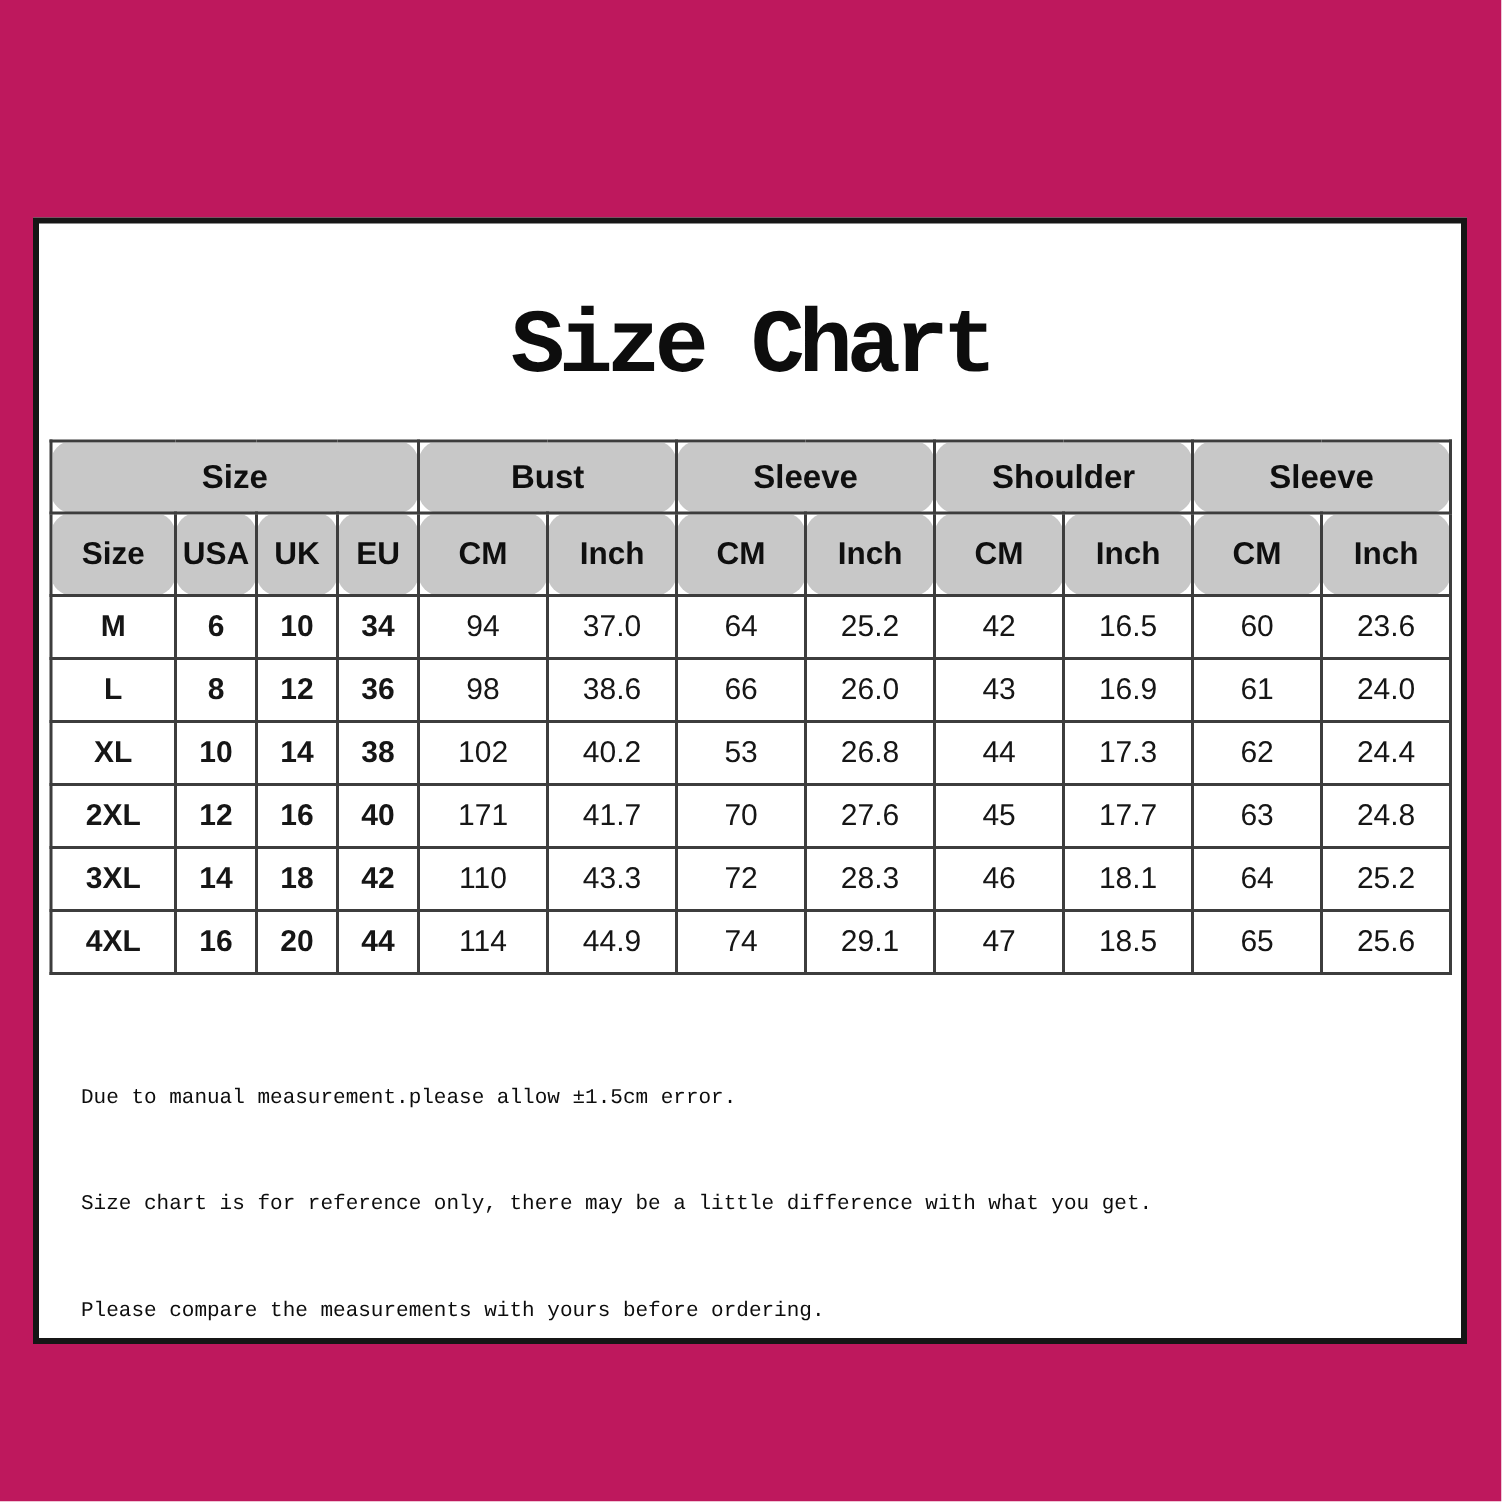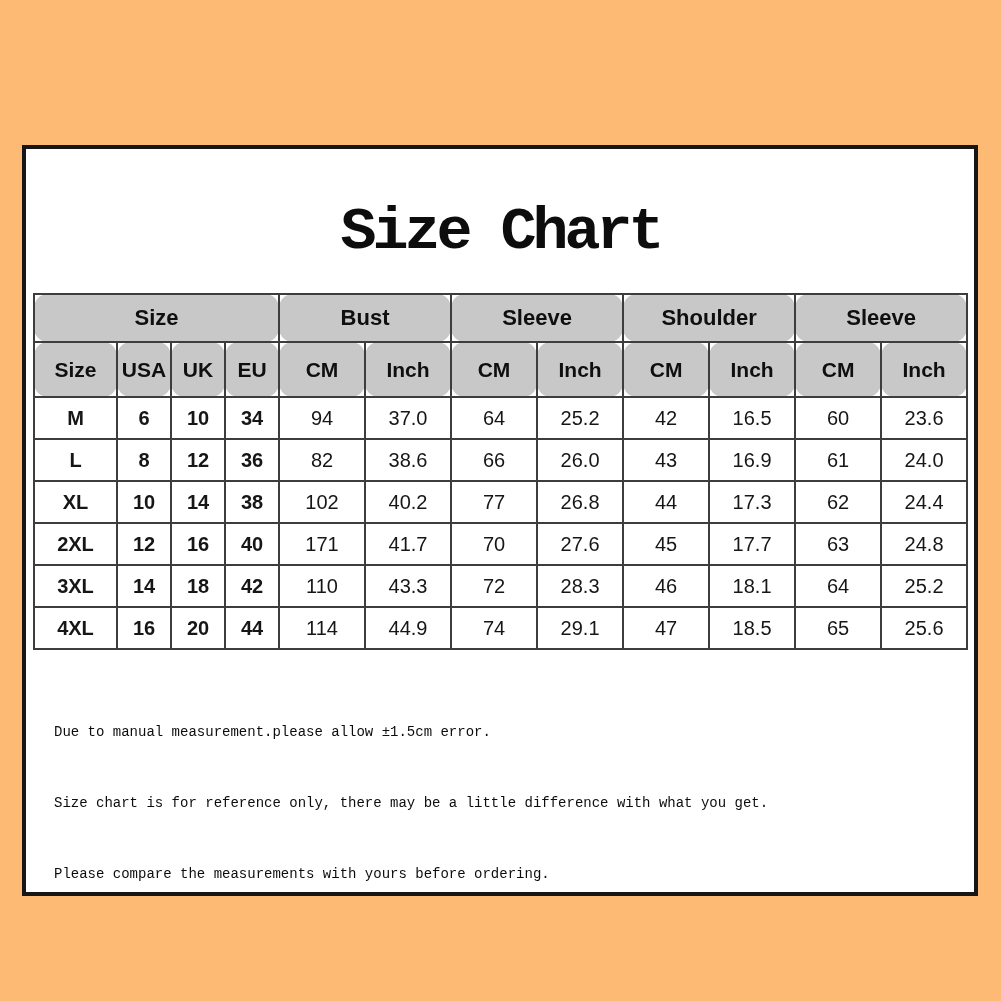--- a/index.html
+++ b/index.html
@@ -4,21 +4,21 @@
 <style>
   html, body {
     margin: 0;
     padding: 0;
     background: #ffffff;
   }
   .canvas {
     position: relative;
     width: 1001px;
     height: 1001px;
-    background: #fdba74;
+    background: #be185d;
     overflow: hidden;
     font-family: "Liberation Sans", sans-serif;
     color: #111111;
   }
   .frame {
     position: absolute;
     left: 22px;
     top: 145px;
     width: 956px;
     height: 751px;
@@ -148,37 +148,37 @@
           <td>42</td>
           <td>16.5</td>
           <td>60</td>
           <td>23.6</td>
         </tr>
         <tr class="data-row">
           <td class="b">L</td>
           <td class="b">8</td>
           <td class="b">12</td>
           <td class="b">36</td>
-          <td>82</td>
+          <td>98</td>
           <td>38.6</td>
           <td>66</td>
           <td>26.0</td>
           <td>43</td>
           <td>16.9</td>
           <td>61</td>
           <td>24.0</td>
         </tr>
         <tr class="data-row">
           <td class="b">XL</td>
           <td class="b">10</td>
           <td class="b">14</td>
           <td class="b">38</td>
           <td>102</td>
           <td>40.2</td>
-          <td>77</td>
+          <td>53</td>
           <td>26.8</td>
           <td>44</td>
           <td>17.3</td>
           <td>62</td>
           <td>24.4</td>
         </tr>
         <tr class="data-row">
           <td class="b">2XL</td>
           <td class="b">12</td>
           <td class="b">16</td>

